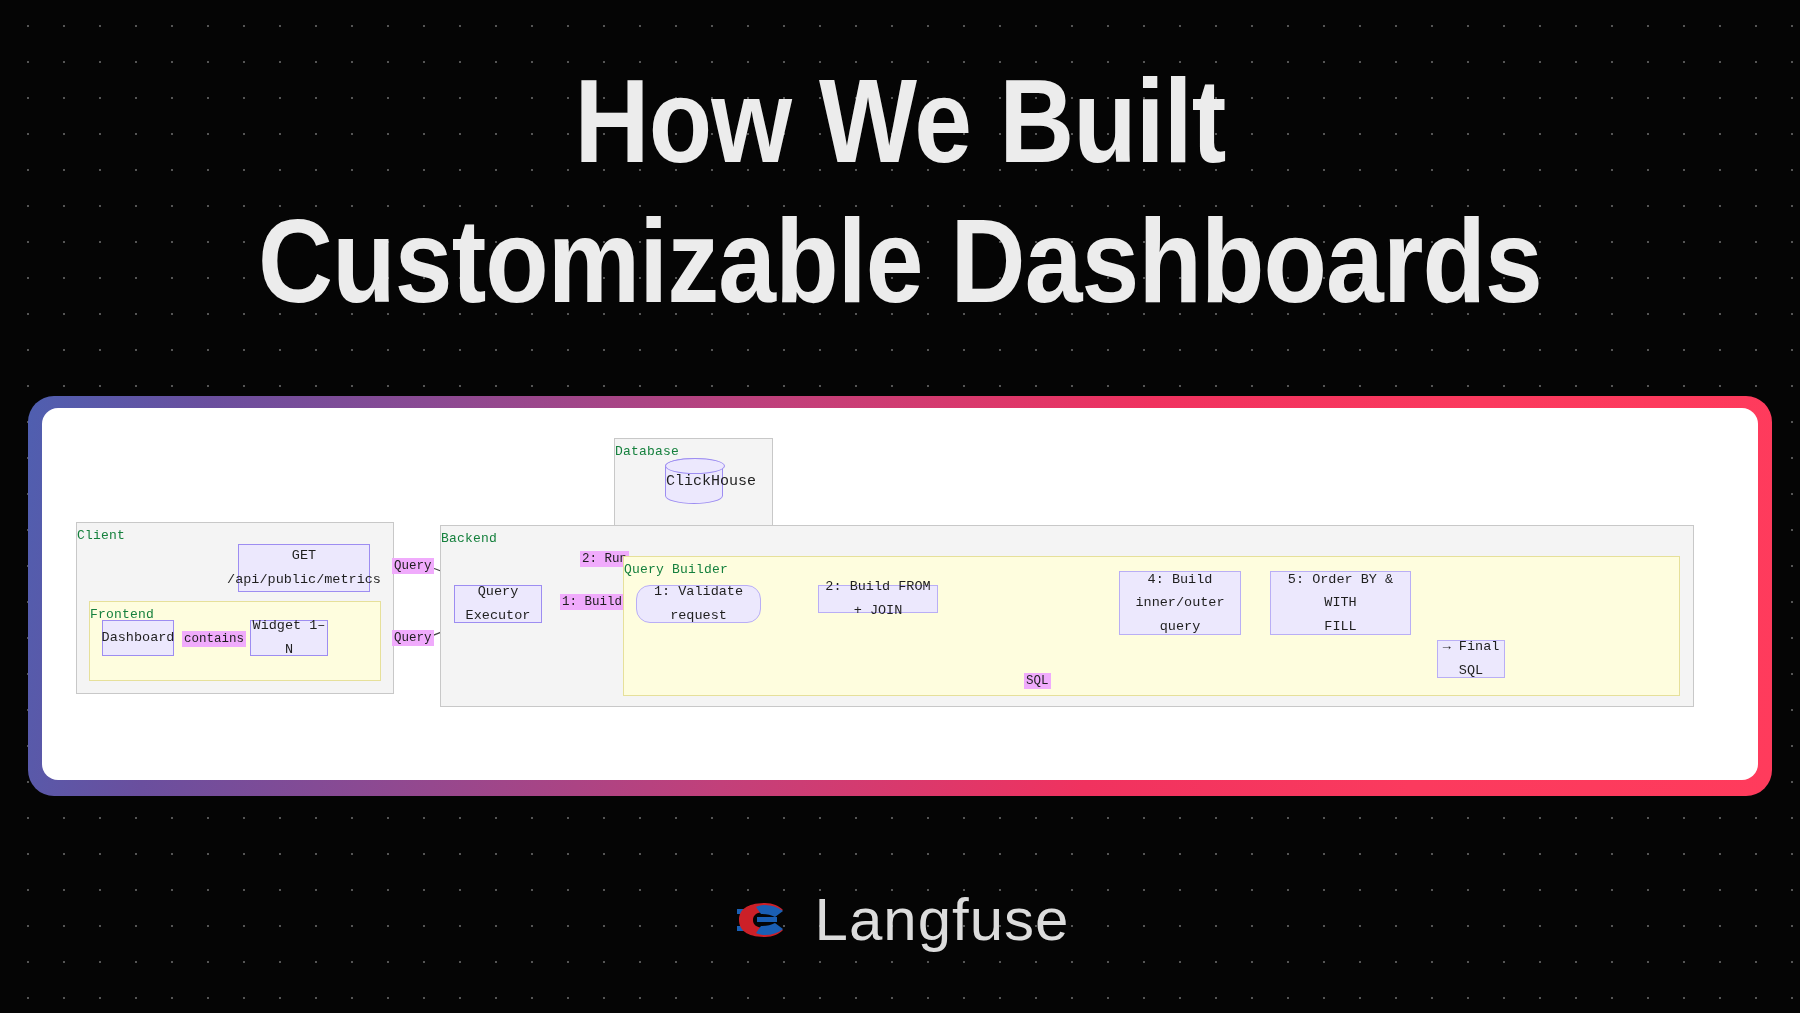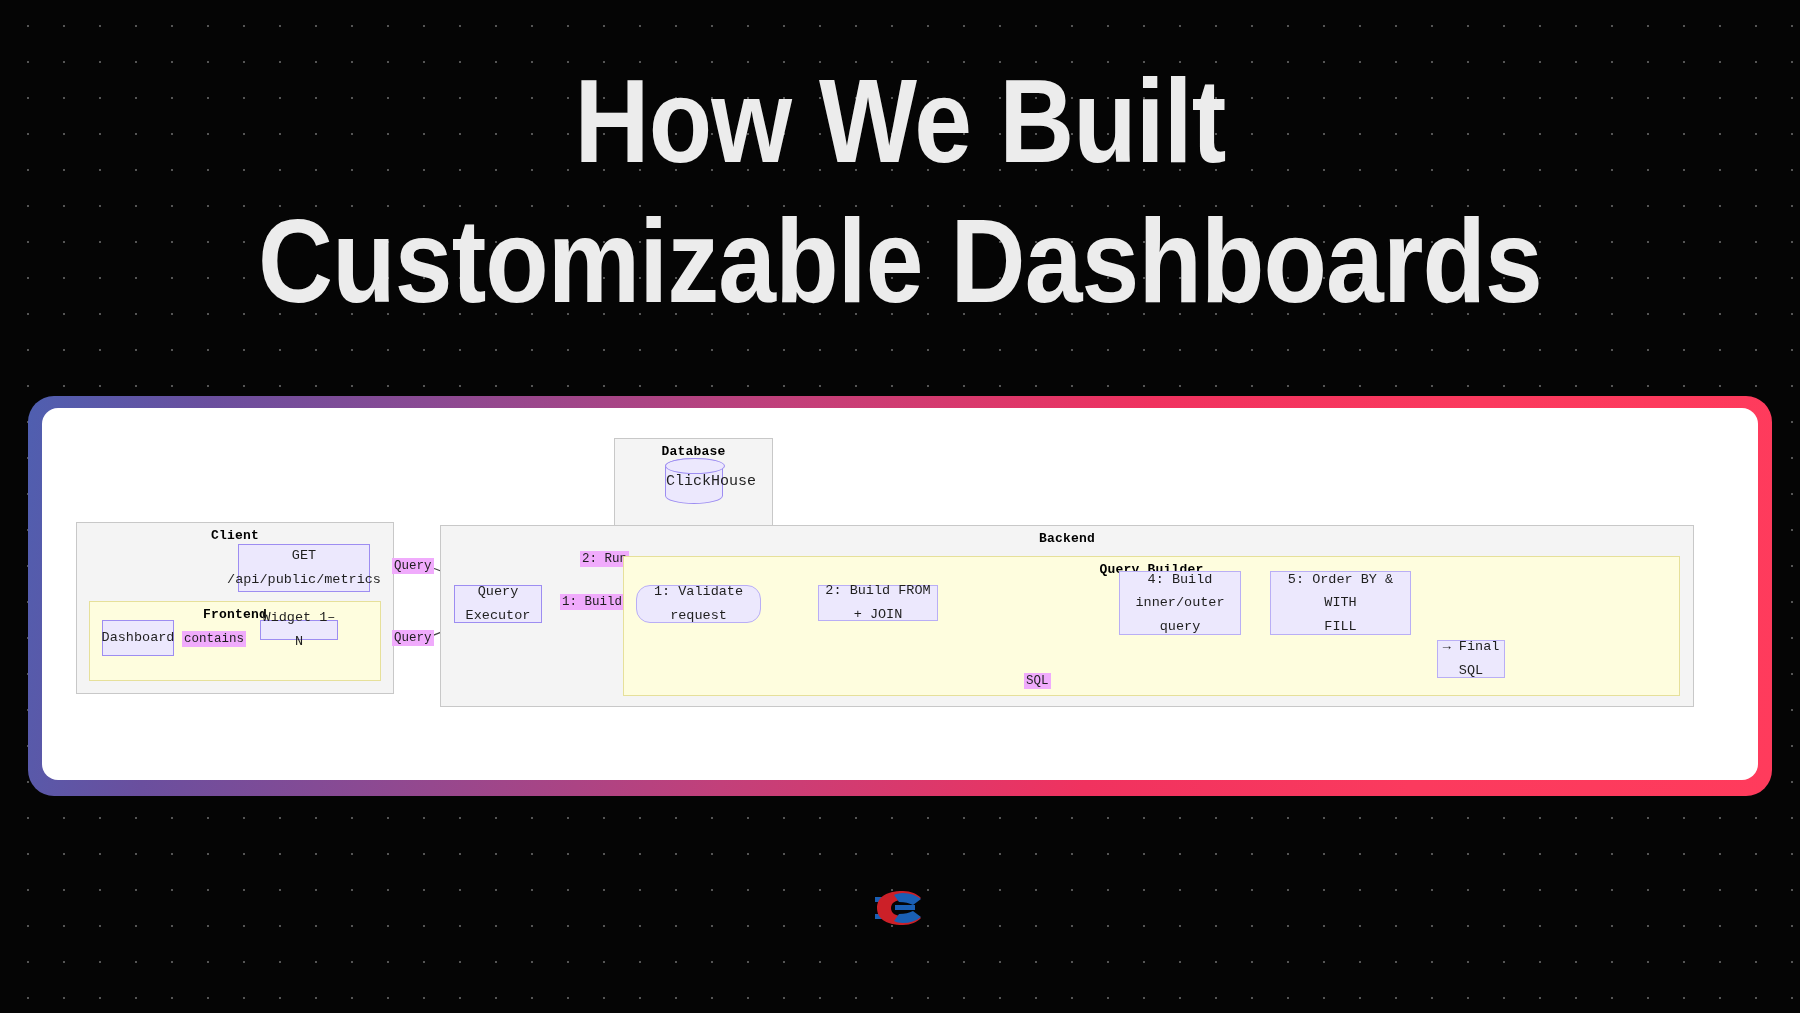--- a/index.html
+++ b/index.html
@@ -39,23 +39,23 @@
   }
 
   
   .mm-group{
     position:absolute; border:1px solid #c8c8c8;
     background:#f4f4f4;
   }
   .mm-group.yellow{ background:#fefdde; border-color:#e6e09a; }
   .mm-group-label{
     position:absolute; top:5px; left:0; width:100%;
-    text-align:center;
+    text-align:left;
     font-family:"Liberation Mono", monospace;
-    font-size:13px; color:#000000; letter-spacing:0.2px;font-weight:bold;
+    font-size:13px; color:#15803d; letter-spacing:0.2px;
   }
   .mm-node{
     position:absolute;
     background:#ece8fd; border:1px solid #9d8df1;
     display:flex; flex-direction:column;
     align-items:center; justify-content:center;
     font-family:"Liberation Mono", monospace;
     font-size:13.5px; color:#1f1f1f; text-align:center;
     line-height:1.75;
   }
@@ -144,21 +144,21 @@
     </div>
 
     <div class="mm-group yellow" style="left:47px; top:193px; width:292px; height:80px;">
       <div class="mm-group-label">Frontend</div>
     </div>
 
     <div class="mm-node" style="left:60px; top:212px; width:72px; height:36px;">
       <span>Dashboard</span>
     </div>
     <div class="mm-edge-label" style="left:140px; top:223px;">contains</div>
-    <div class="mm-node" style="left:218px; top:212px; width:78px; height:20px;">
+    <div class="mm-node" style="left:208px; top:212px; width:78px; height:36px;">
       <span>Widget 1–N</span>
     </div>
 
     <div class="mm-group" style="left:572px; top:30px; width:159px; height:88px;">
       <div class="mm-group-label">Database</div>
     </div>
     <div class="mm-cyl" style="left:623px; top:50px;">
       <div class="mm-cyl-label">ClickHouse</div>
     </div>
 
@@ -174,21 +174,21 @@
 
     <div class="mm-edge-label" style="left:518px; top:186px;">1: Build</div>
 
     <div class="mm-group yellow" style="left:581px; top:148px; width:1057px; height:140px;">
       <div class="mm-group-label">Query Builder</div>
     </div>
 
     <div class="mm-node dashedish" style="left:594px; top:177px; width:125px; height:38px;border-radius:14px;">
       <span>1: Validate request</span>
     </div>
-    <div class="mm-node dashedish" style="left:776px; top:177px; width:120px; height:36px;">
+    <div class="mm-node dashedish" style="left:776px; top:177px; width:120px; height:28px;">
       <span>2: Build FROM + JOIN</span>
     </div>
     <div class="mm-node dashedish" style="left:1077px; top:163px; width:122px; height:64px;">
       <span>4: Build</span>
       <span>inner/outer query</span>
     </div>
     <div class="mm-node dashedish" style="left:1228px; top:163px; width:141px; height:64px;">
       <span>5: Order BY &amp; WITH</span>
       <span>FILL</span>
     </div>
@@ -207,13 +207,14 @@
 <div id="footer-brand">
   <span style="display:block;width:62px;height:46px;">
     <svg viewBox="0 0 62 46" width="62" height="46" aria-hidden="true">
       <path d="M6 12 h10 v5 h-10 z M6 29 h10 v5 h-10 z" fill="#1a5fb4"></path>
       <path d="M34 6 C16 6 8 13 8 23 C8 33 16 40 34 40 C42 40 48 37 52 33 L44 27 C41 30 38 31 34 31 C26 31 22 28 22 23 C22 18 26 15 34 15 C38 15 41 16 44 19 L52 13 C48 9 42 6 34 6 Z" fill="#cc2028"></path>
       <path d="M30 17 C36 17 40 18 44 20 L52 14 C47 10 41 8 34 8 C30 8 27 9 25 10 Z" fill="#1a5fb4"></path>
       <path d="M30 29 C36 29 40 28 44 26 L52 32 C47 36 41 38 34 38 C30 38 27 37 25 36 Z" fill="#1a5fb4"></path>
       <rect x="26" y="20" width="20" height="5" fill="#1a5fb4"></rect>
     </svg>
   </span>
+  <span id="brand-name">Langfuse</span>
 </div>
 
 </body></html>

